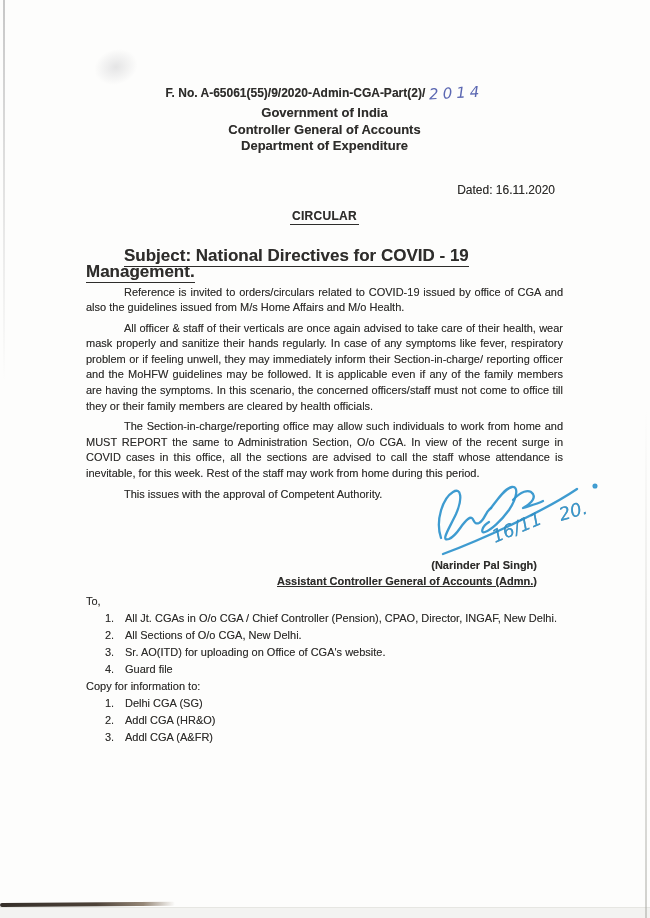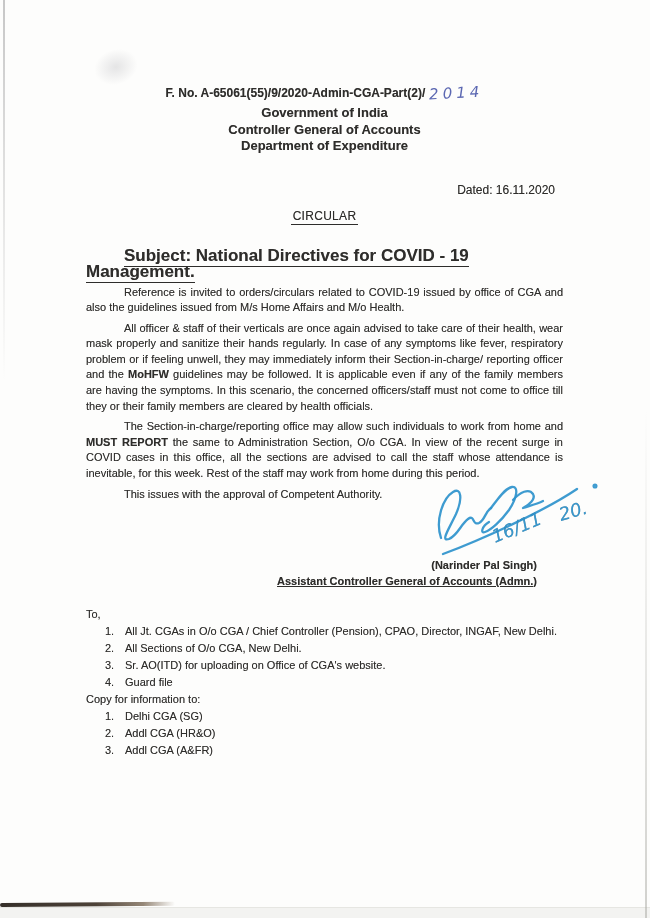--- a/index.html
+++ b/index.html
@@ -18,32 +18,32 @@
     font-family:"DejaVu Sans",sans-serif;font-style:italic;font-weight:400;
     font-size:15px;letter-spacing:4px;color:var(--handwriting-blue,#5c68b2);
     display:inline-block;transform:rotate(-3deg) translateY(1px);margin-left:4px;text-shadow:none;
   }
   .org-block{margin-top:4px;}
   .org{text-align:center;font-weight:bold;font-size:13px;line-height:16.5px;}
 
   .dated{margin-top:27px;text-align:right;padding-right:8px;font-size:12px;line-height:16px;}
 
   .circular-line{margin-top:10px;text-align:center;font-size:12px;line-height:17px;}
-  .circular-line .ul{font-weight:normal;letter-spacing:0.3px;border-bottom:1.2px solid var(--ink,#2e2d2b);padding:0 2px 1px;}
+  .circular-line .ul{font-weight:bold;letter-spacing:0.3px;border-bottom:1.2px solid var(--ink,#2e2d2b);padding:0 2px 1px;}
 
   .subject-line{margin-top:23px;font-size:17px;line-height:16px;}
   .subject-line .ul{margin-left:38px;font-weight:bold;border-bottom:1.2px solid var(--ink,#2e2d2b);padding-bottom:1px;}
 
   .para{margin:5px 0 0 0;text-align:justify;text-indent:38px;}
-  .para .b{font-weight:bold;}
+  .para .b{font-weight:normal;}
 
   .sig-name{margin-top:56px;text-align:right;font-weight:bold;padding-right:26px;line-height:15.6px;}
   .sig-desig{text-align:right;font-weight:bold;padding-right:26px;line-height:15.6px;text-decoration:underline;}
 
-  .to-label{margin-top:18px;line-height:15.6px;}
+  .to-label{margin-top:5px;line-height:15.6px;}
   .dist-list{margin:0;}
   .dist-item{display:flex;line-height:17px;}
   .dist-item .num{flex:none;width:20px;margin-left:19px;}
   .dist-item .txt{flex:1;}
   .copy-label{margin-top:1px;line-height:15.6px;}
 
   .sig-svg{position:absolute;left:425px;top:474px;width:182px;height:86px;overflow:visible;}
   .sig-stroke{fill:none;stroke:var(--signature-blue,#2e93cc);stroke-width:2.3;stroke-linecap:round;stroke-linejoin:round;opacity:0.92;}
   .sig-text{fill:var(--signature-blue,#2e93cc);font-family:"DejaVu Sans",sans-serif;font-style:italic;font-size:18px;opacity:0.95;}
 

